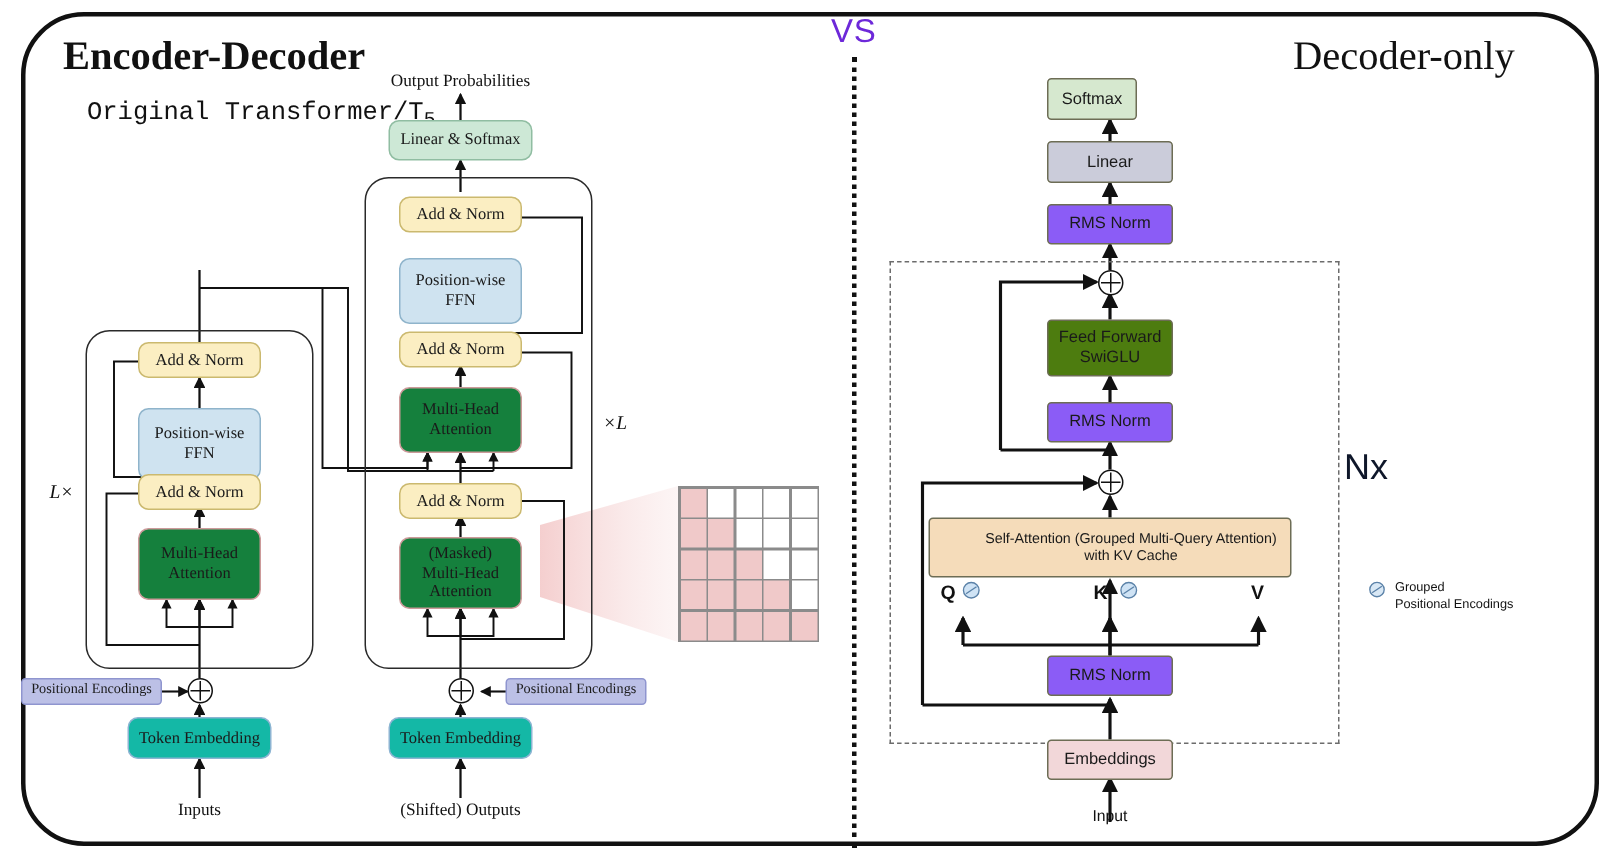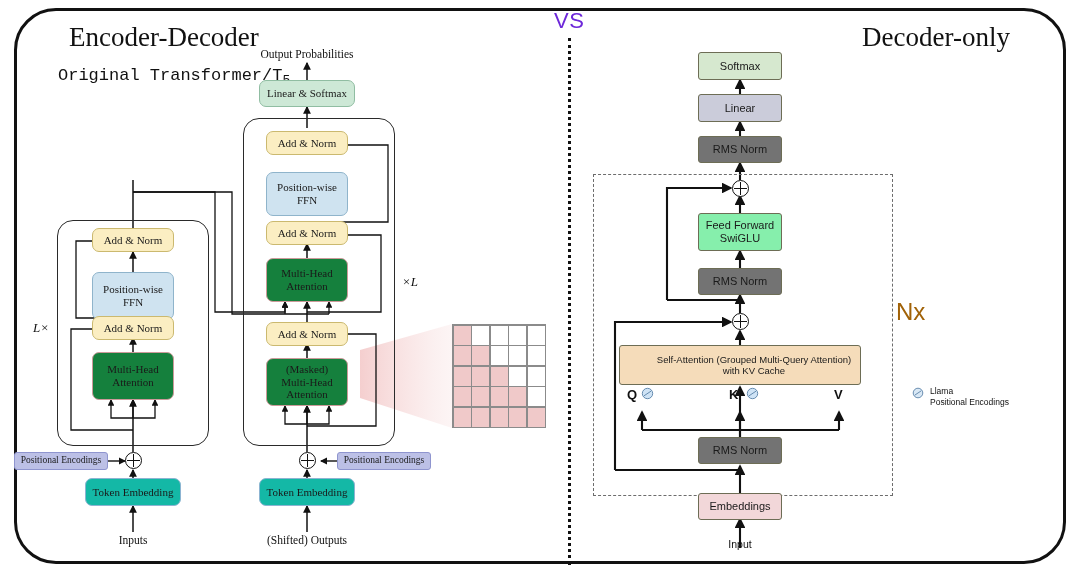--- a/index.html
+++ b/index.html
@@ -16,21 +16,21 @@
     border-left:3px dotted #111;
   }
 
   
   .h-title{position:absolute;font-family:"Liberation Serif",serif;font-weight:400;font-size:27px;color:#111;white-space:nowrap;}
   .h-sub{position:absolute;font-family:Liberation Mono, monospace;font-size:17px;color:#111;white-space:nowrap;}
   .vs{position:absolute;font-family:"Liberation Sans",sans-serif;font-size:22px;color:#6d28d9;letter-spacing:0.5px;}
   .plain{position:absolute;font-family:"Liberation Serif",serif;font-size:11.5px;color:#111;white-space:nowrap;text-align:center;}
   .plain-sans{position:absolute;font-family:"Liberation Sans",sans-serif;font-size:10.5px;color:#111;white-space:nowrap;text-align:center;}
   .mult{position:absolute;font-family:"Liberation Serif",serif;font-style:italic;font-size:13px;color:#111;}
-  .nx{position:absolute;font-family:"Liberation Sans",sans-serif;font-size:24px;color:#a16207;}
+  .nx{position:absolute;font-family:"Liberation Sans",sans-serif;font-size:24px;color:#0f172a;}
   .qkv{position:absolute;font-family:"Liberation Sans",sans-serif;font-weight:bold;font-size:13px;color:#111;}
   .legend-txt{position:absolute;font-family:"Liberation Sans",sans-serif;font-size:8.5px;color:#111;line-height:1.25;white-space:nowrap;}
 
   .spell{ text-decoration: underline wavy #d04a3a; text-decoration-skip-ink:none; }
 
   
   .blk{
     position:absolute;box-sizing:border-box;display:flex;align-items:center;justify-content:center;
     text-align:center;border:1px solid #7a7a7a;border-radius:7px;
     font-family:"Liberation Serif",serif;font-size:11px;color:#1a1a1a;line-height:1.18;
@@ -38,22 +38,22 @@
   .blk.sq{border-radius:3px;font-family:"Liberation Sans",sans-serif;font-size:11px;border:1px solid #6d6d55;}
   .c-yellow{background:#fbeec2;border-color:#cbb96f;}
   .c-blue{background:#cfe3f0;border-color:#8fb4cb;}
   .c-pink{background:#15803d;border-color:#cc9a9a;}
   .c-green{background:#cde8d6;border-color:#90bda2;}
   .c-lav{background:#bcc0e6;border-color:#8f95cf;}
   .c-lblue{background:#14b8a6;border-color:#8cb4d2;}
 
   .d-green{background:#d6e8cf;border:1px solid #7f9c77;}
   .d-grey{background:#cbccda;border:1px solid #7c7d92;}
-  .d-yellow{background:#737373;border:1px solid #90914f;}
-  .d-blue{background:#86efac;border:1px solid #6f97ae;}
+  .d-yellow{background:#8b5cf6;border:1px solid #90914f;}
+  .d-blue{background:#4d7c0f;border:1px solid #6f97ae;}
   .d-orange{background:#f5dcba;border:1px solid #a5834f;}
   .d-pink{background:#f2d7d9;border:1px solid #a97b80;}
 
   
   .grp{position:absolute;box-sizing:border-box;border:1.2px solid #2a2a2a;border-radius:16px;background:transparent;}
 
   
   .nx-box{position:absolute;box-sizing:border-box;border:1.6px dashed #6c6c6c;}
 
   
@@ -169,21 +169,21 @@
 
     <path d="M615,470 L615,322 L731,322" stroke="#111" stroke-width="2.1" fill="none" marker-end="url(#ah)"></path>
     <path d="M615,470 L740,470" stroke="#111" stroke-width="2.1" fill="none"></path>
 
     <path d="M740,437 L740,412 " stroke="#111" stroke-width="2.1" fill="none" marker-end="url(#ah)"></path>
     <path d="M642,430 L642,412" stroke="#111" stroke-width="2.1" fill="none" marker-end="url(#ah)"></path>
     <path d="M839,430 L839,412" stroke="#111" stroke-width="2.1" fill="none" marker-end="url(#ah)"></path>
     <path d="M642,430 L839,430" stroke="#111" stroke-width="2.1" fill="none"></path>
   </svg>
 
-  <div class="h-title" style="left:69px;top:22px;">Encoder-Decoder</div>
+  <div class="h-title" style="left:42px;top:22px;font-weight:bold;">Encoder-Decoder</div>
   <div class="h-sub" style="left:58px;top:66px;">
     <span>Original Transformer/T</span><sub style="font-size:13px;">5</sub>
   </div>
 
   <div class="vs" style="left:554px;top:8px;">VS</div>
 
   <div class="h-title" style="left:862px;top:22px;">Decoder-only</div>
 
   <div class="plain" style="left:247px;top:48px;width:120px;">Output Probabilities</div>
   <div class="blk c-green" style="left:259px;top:80px;width:96px;height:27px;">Linear &amp; Softmax</div>
@@ -249,21 +249,21 @@
       <div class="on"></div>
       <div class="on"></div>
       <div class="on"></div>
       <div class="on"></div>
       <div class="on"></div>
     </div>
 
   <div class="nx-box" style="left:593px;top:174px;width:300px;height:322px;"></div>
   <div class="nx" style="left:896px;top:298px;">Nx</div>
 
-  <div class="blk sq d-green" style="left:698px;top:52px;width:84px;height:28px;">Softmax</div>
+  <div class="blk sq d-green" style="left:698px;top:52px;width:60px;height:28px;">Softmax</div>
   <div class="blk sq d-grey" style="left:698px;top:94px;width:84px;height:28px;">Linear</div>
   <div class="blk sq d-yellow" style="left:698px;top:136px;width:84px;height:27px;">RMS Norm</div>
 
   <div class="plusc" style="left:732px;top:180px;"></div>
 
   <div class="blk sq d-blue" style="left:698px;top:213px;width:84px;height:38px;white-space:pre-line;">Feed Forward
 SwiGLU</div>
   <div class="blk sq d-yellow" style="left:698px;top:268px;width:84px;height:27px;">RMS Norm</div>
 
   <div class="plusc" style="left:732px;top:313px;"></div>
@@ -286,16 +286,16 @@
 
   <div class="blk sq d-yellow" style="left:698px;top:437px;width:84px;height:27px;">RMS Norm</div>
   <div class="blk sq d-pink" style="left:698px;top:493px;width:84px;height:27px;">Embeddings</div>
 
   <div class="plain-sans" style="left:700px;top:538px;width:80px;">Input</div>
 
   <svg class="rot-icon" style="left:912px;top:387px;width:12px;height:12px;" viewBox="0 0 20 20">
     <circle cx="10" cy="10" r="8" fill="#d9e8f5" stroke="#5b82a8" stroke-width="1.5"></circle>
     <path d="M4.6 13.6 L15.4 6.4" stroke="#5b82a8" stroke-width="1.5" fill="none"></path>
   </svg>
-  <div class="legend-txt" style="left:930px;top:386px;">Llama</div>
+  <div class="legend-txt" style="left:930px;top:386px;">Grouped</div>
   <div class="legend-txt" style="left:930px;top:397px;">Positional Encodings</div>
 
 </div>
 
 </body></html>

